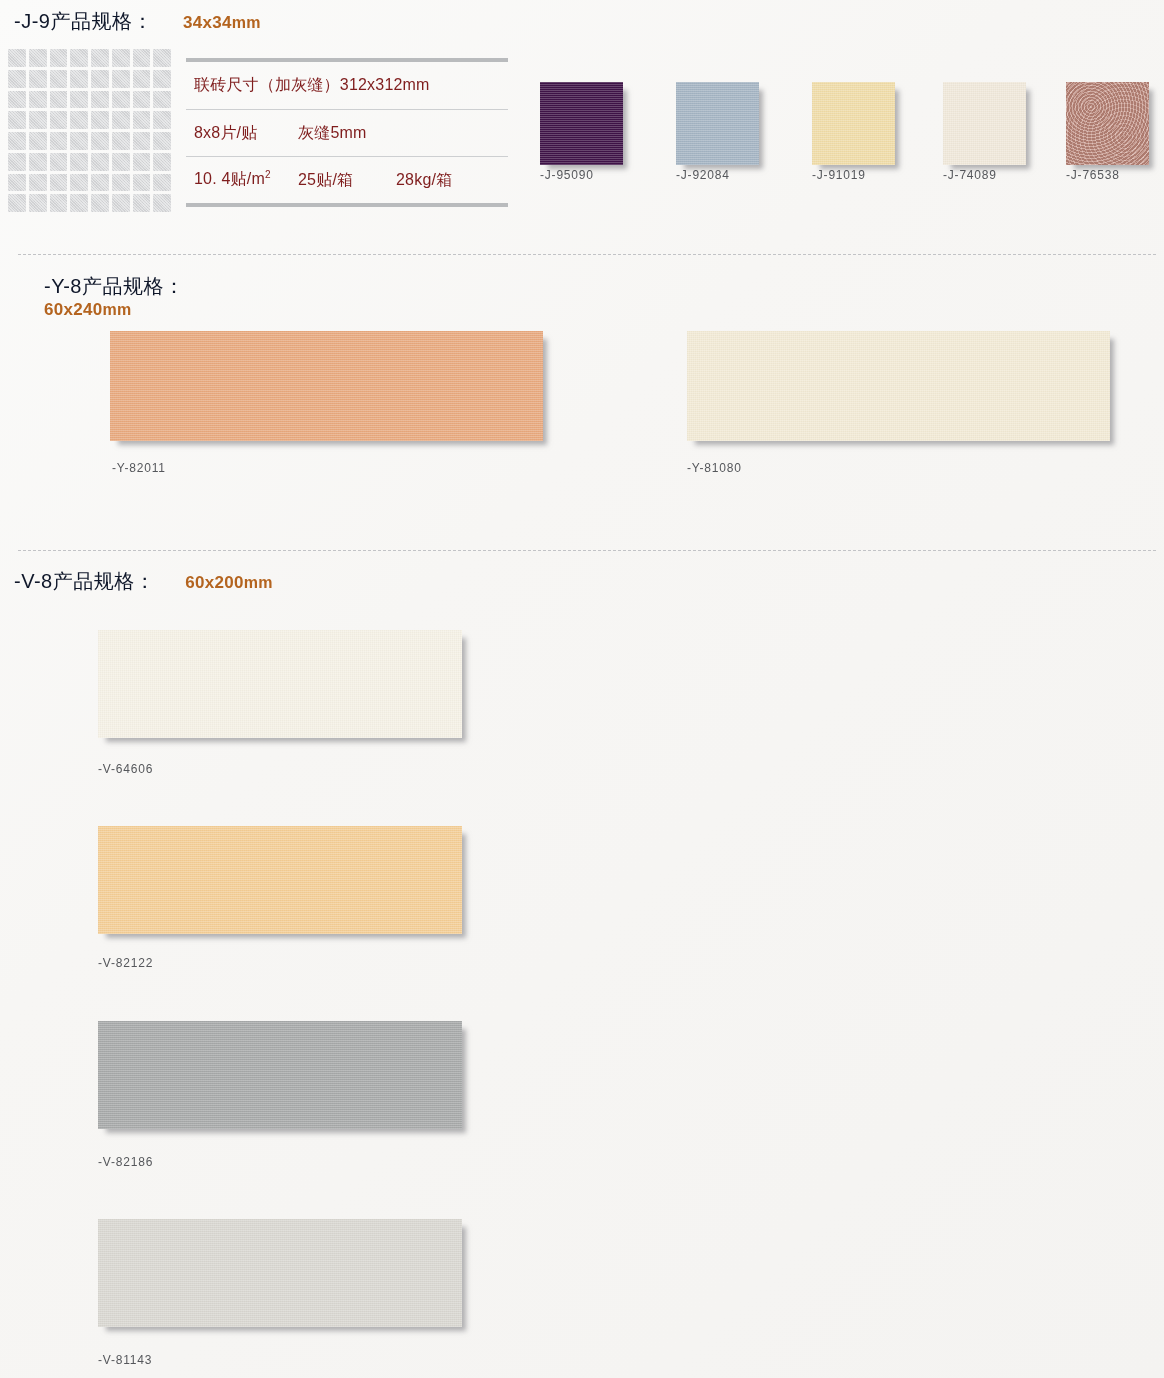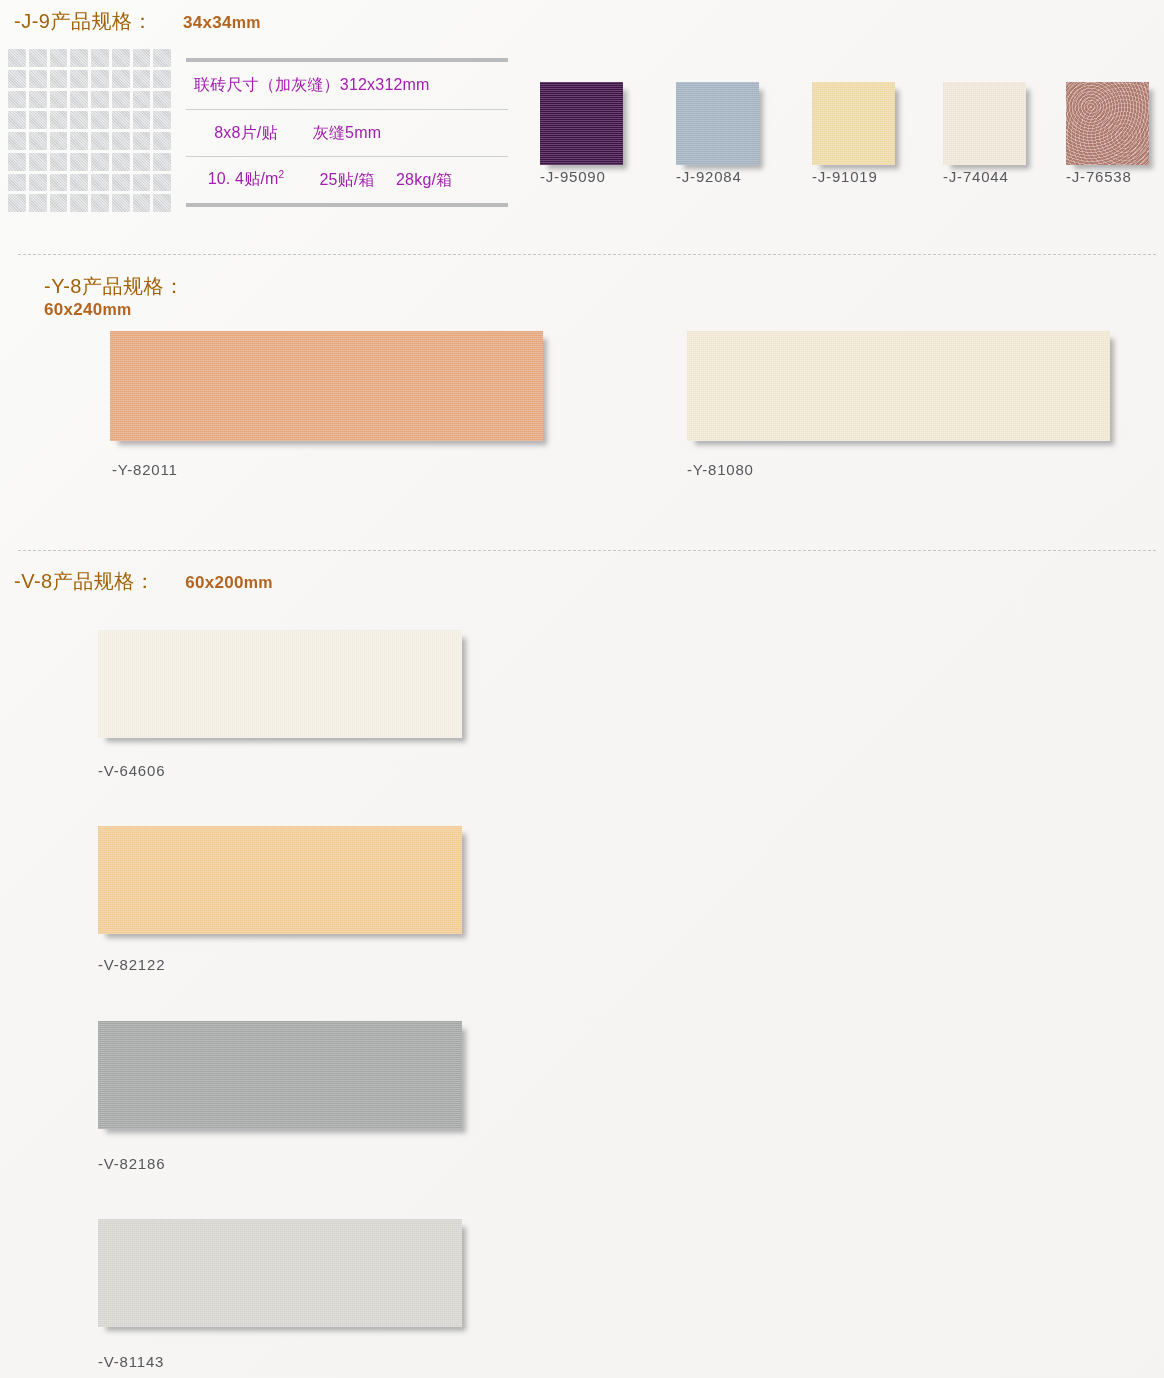--- a/index.html
+++ b/index.html
@@ -15,21 +15,21 @@
 
   
   .spec-heading {
     position: absolute;
     white-space: nowrap;
     display: flex;
     align-items: baseline;
   }
   .spec-heading .code {
     font-size: 20px;
-    color: #a16207;
+    color: #0f172a;
     letter-spacing: 0.5px;
     font-weight: 500;
   }
   .spec-heading .size {
     font-size: 17px;
     color: #b4641f;
     font-weight: bold;
     margin-left: 30px;
     letter-spacing: 0.3px;
   }
@@ -63,23 +63,22 @@
     border-top: 4px solid #b9bbbd;
     border-bottom: 4px solid #b9bbbd;
   }
   #spec-table .row {
     display: flex;
     align-items: center;
     height: 47px;
     border-top: 1px solid #cdcfd1;
     padding-left: 8px;
     font-size: 16px;
-    color: #a21caf;
+    color: #7f1d1d;
     white-space: nowrap;
-    text-align: center;
   }
   #spec-table .row:first-child { border-top: none; }
   #spec-table .cell { letter-spacing: 0.2px; }
   #spec-table .c1 { min-width: 104px; }
   #spec-table .c2 { min-width: 98px; }
   #spec-table .sup { font-size: 10px; vertical-align: super; }
 
   
   .tile {
     position: absolute;
@@ -91,21 +90,21 @@
     inset: 0;
     background-image:
       repeating-linear-gradient(0deg, rgba(255,255,255,.22) 0 1px, transparent 1px 2px),
       repeating-linear-gradient(90deg, rgba(0,0,0,.025) 0 1px, transparent 1px 2px);
     pointer-events: none;
   }
 
   
   .caption {
     position: absolute;
-    font-size: 15px;
+    font-size: 12px;
     color: #55575b;
     letter-spacing: 0.8px;
     white-space: nowrap;
   }
 
   
   .sq-swatch {
     position: absolute;
     width: 83px;
     height: 83px;
@@ -224,21 +223,21 @@
 <div class="tile sq-swatch" style="left:540px; background:#3e1247;"></div>
 <div class="caption sq-caption" style="left:540px;">-J-95090</div>
 
 <div class="tile sq-swatch" style="left:676px; background:#a4b4c3;"></div>
 <div class="caption sq-caption" style="left:676px;">-J-92084</div>
 
 <div class="tile sq-swatch" style="left:812px; background:#f0dca8;"></div>
 <div class="caption sq-caption" style="left:812px;">-J-91019</div>
 
 <div class="tile sq-swatch" style="left:943px; background:#f0e8da;"></div>
-<div class="caption sq-caption" style="left:943px;">-J-74044</div>
+<div class="caption sq-caption" style="left:943px;">-J-74089</div>
 
 <div class="tile sq-swatch textured" style="left:1066px; background:#c58c7e;"></div>
 <div class="caption sq-caption" style="left:1066px;">-J-76538</div>
 
 <div class="divider" style="top:254px;"></div>
 
 <div class="spec-heading" style="left:14px; top:273px;flex-direction:column;">
   <span class="code">-Y-8产品规格：</span>
   <span class="size">
     <span>60x240</span><span class="unit">mm</span>

